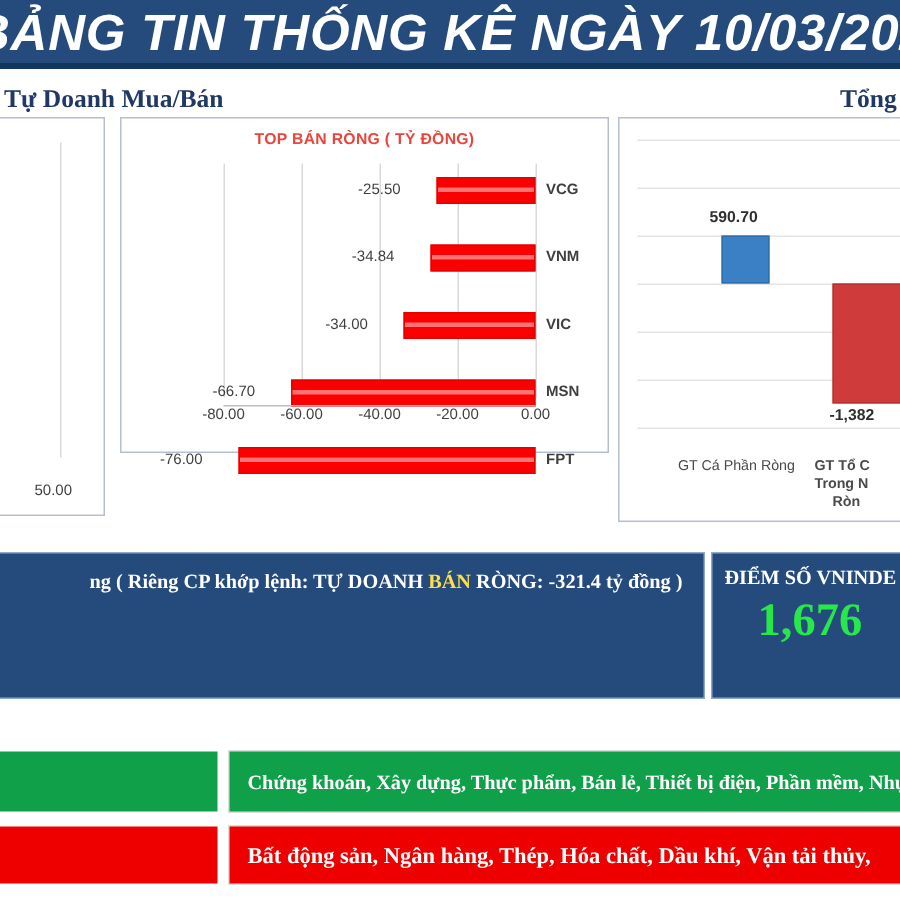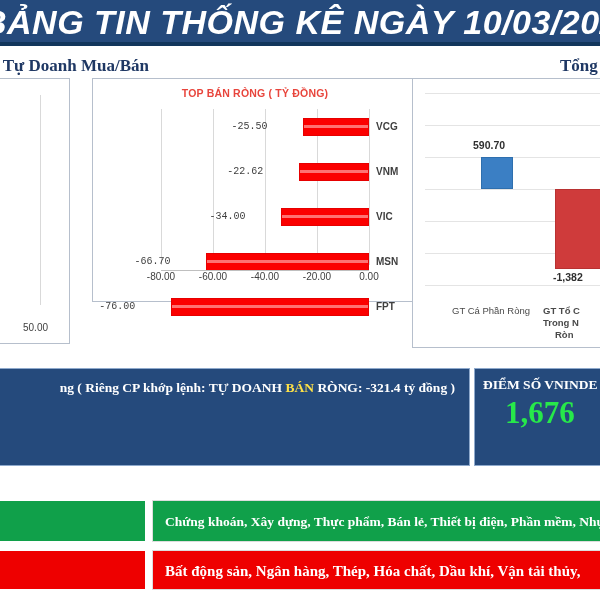--- a/index.html
+++ b/index.html
@@ -42,21 +42,21 @@
     font-size:17px; font-weight:bold; color:#1f3864;
     white-space:nowrap;
   }
 
   
   .panel {
     position:absolute; background:#ffffff;
     border:1px solid #b6bfcc;
   }
   #panel-left  { left:-78px; top:78px; width:148px; height:266px; }
-  #panel-mid   { left:92px;  top:78px; width:326px; height:224px; }
+  #panel-mid   { left:80px;  top:78px; width:326px; height:224px; }
   #panel-right { left:412px; top:78px; width:252px; height:270px; }
 
   
   #mid-title {
     position:absolute; left:0; top:8px; width:100%;
     text-align:center;
     font-family:"Liberation Sans", sans-serif;
     font-size:10.5px; font-weight:bold; color:#e8453c;
     letter-spacing:0.2px;
   }
@@ -72,22 +72,22 @@
   .mid-bar {
     position:absolute; top:9px; height:18px;
     background:#fb0000; border:1px solid #e60000;
   }
   .mid-bar::after{
     content:""; position:absolute; left:0; right:0; top:6px; height:3px;
     background:rgba(255,255,255,.45);
   }
   .mid-val {
     position:absolute; top:9px; height:18px; line-height:18px;
-    font-family:Liberation Mono, monospace;
-    font-size:10px; color:#3f3f3f; text-align:left;
+    font-family:Liberation Sans, sans-serif;
+    font-size:10px; color:#3f3f3f; text-align:center;
     white-space:nowrap; padding-right:3px;
   }
   .mid-cat {
     position:absolute; top:9px; height:18px; line-height:18px;
     left:100%; margin-left:7px;
     font-family:"Liberation Sans", sans-serif;
     font-size:10px; font-weight:bold; color:#3f3f3f;
     white-space:nowrap;
   }
   #mid-axis {
@@ -222,21 +222,21 @@
     <div class="vgrid" style="left:100%;"></div>
 
     <div class="mid-row" style="top:0px;">
       <div class="mid-bar" style="left:68.125%; right:0;"></div>
       <div class="mid-val" style="right:32.5%; width:70px;">-25.50</div>
       <div class="mid-cat">VCG</div>
     </div>
 
     <div class="mid-row" style="top:45px;">
       <div class="mid-bar" style="left:66.125%; right:0;"></div>
-      <div class="mid-val" style="right:34.5%; width:70px;">-22.62</div>
+      <div class="mid-val" style="right:34.5%; width:70px;">-34.84</div>
       <div class="mid-cat">VNM</div>
     </div>
 
     <div class="mid-row" style="top:90px;">
       <div class="mid-bar" style="left:57.5%; right:0;"></div>
       <div class="mid-val" style="right:43%; width:70px;">-34.00</div>
       <div class="mid-cat">VIC</div>
     </div>
 
     <div class="mid-row" style="top:135px;margin-left:12px;">

